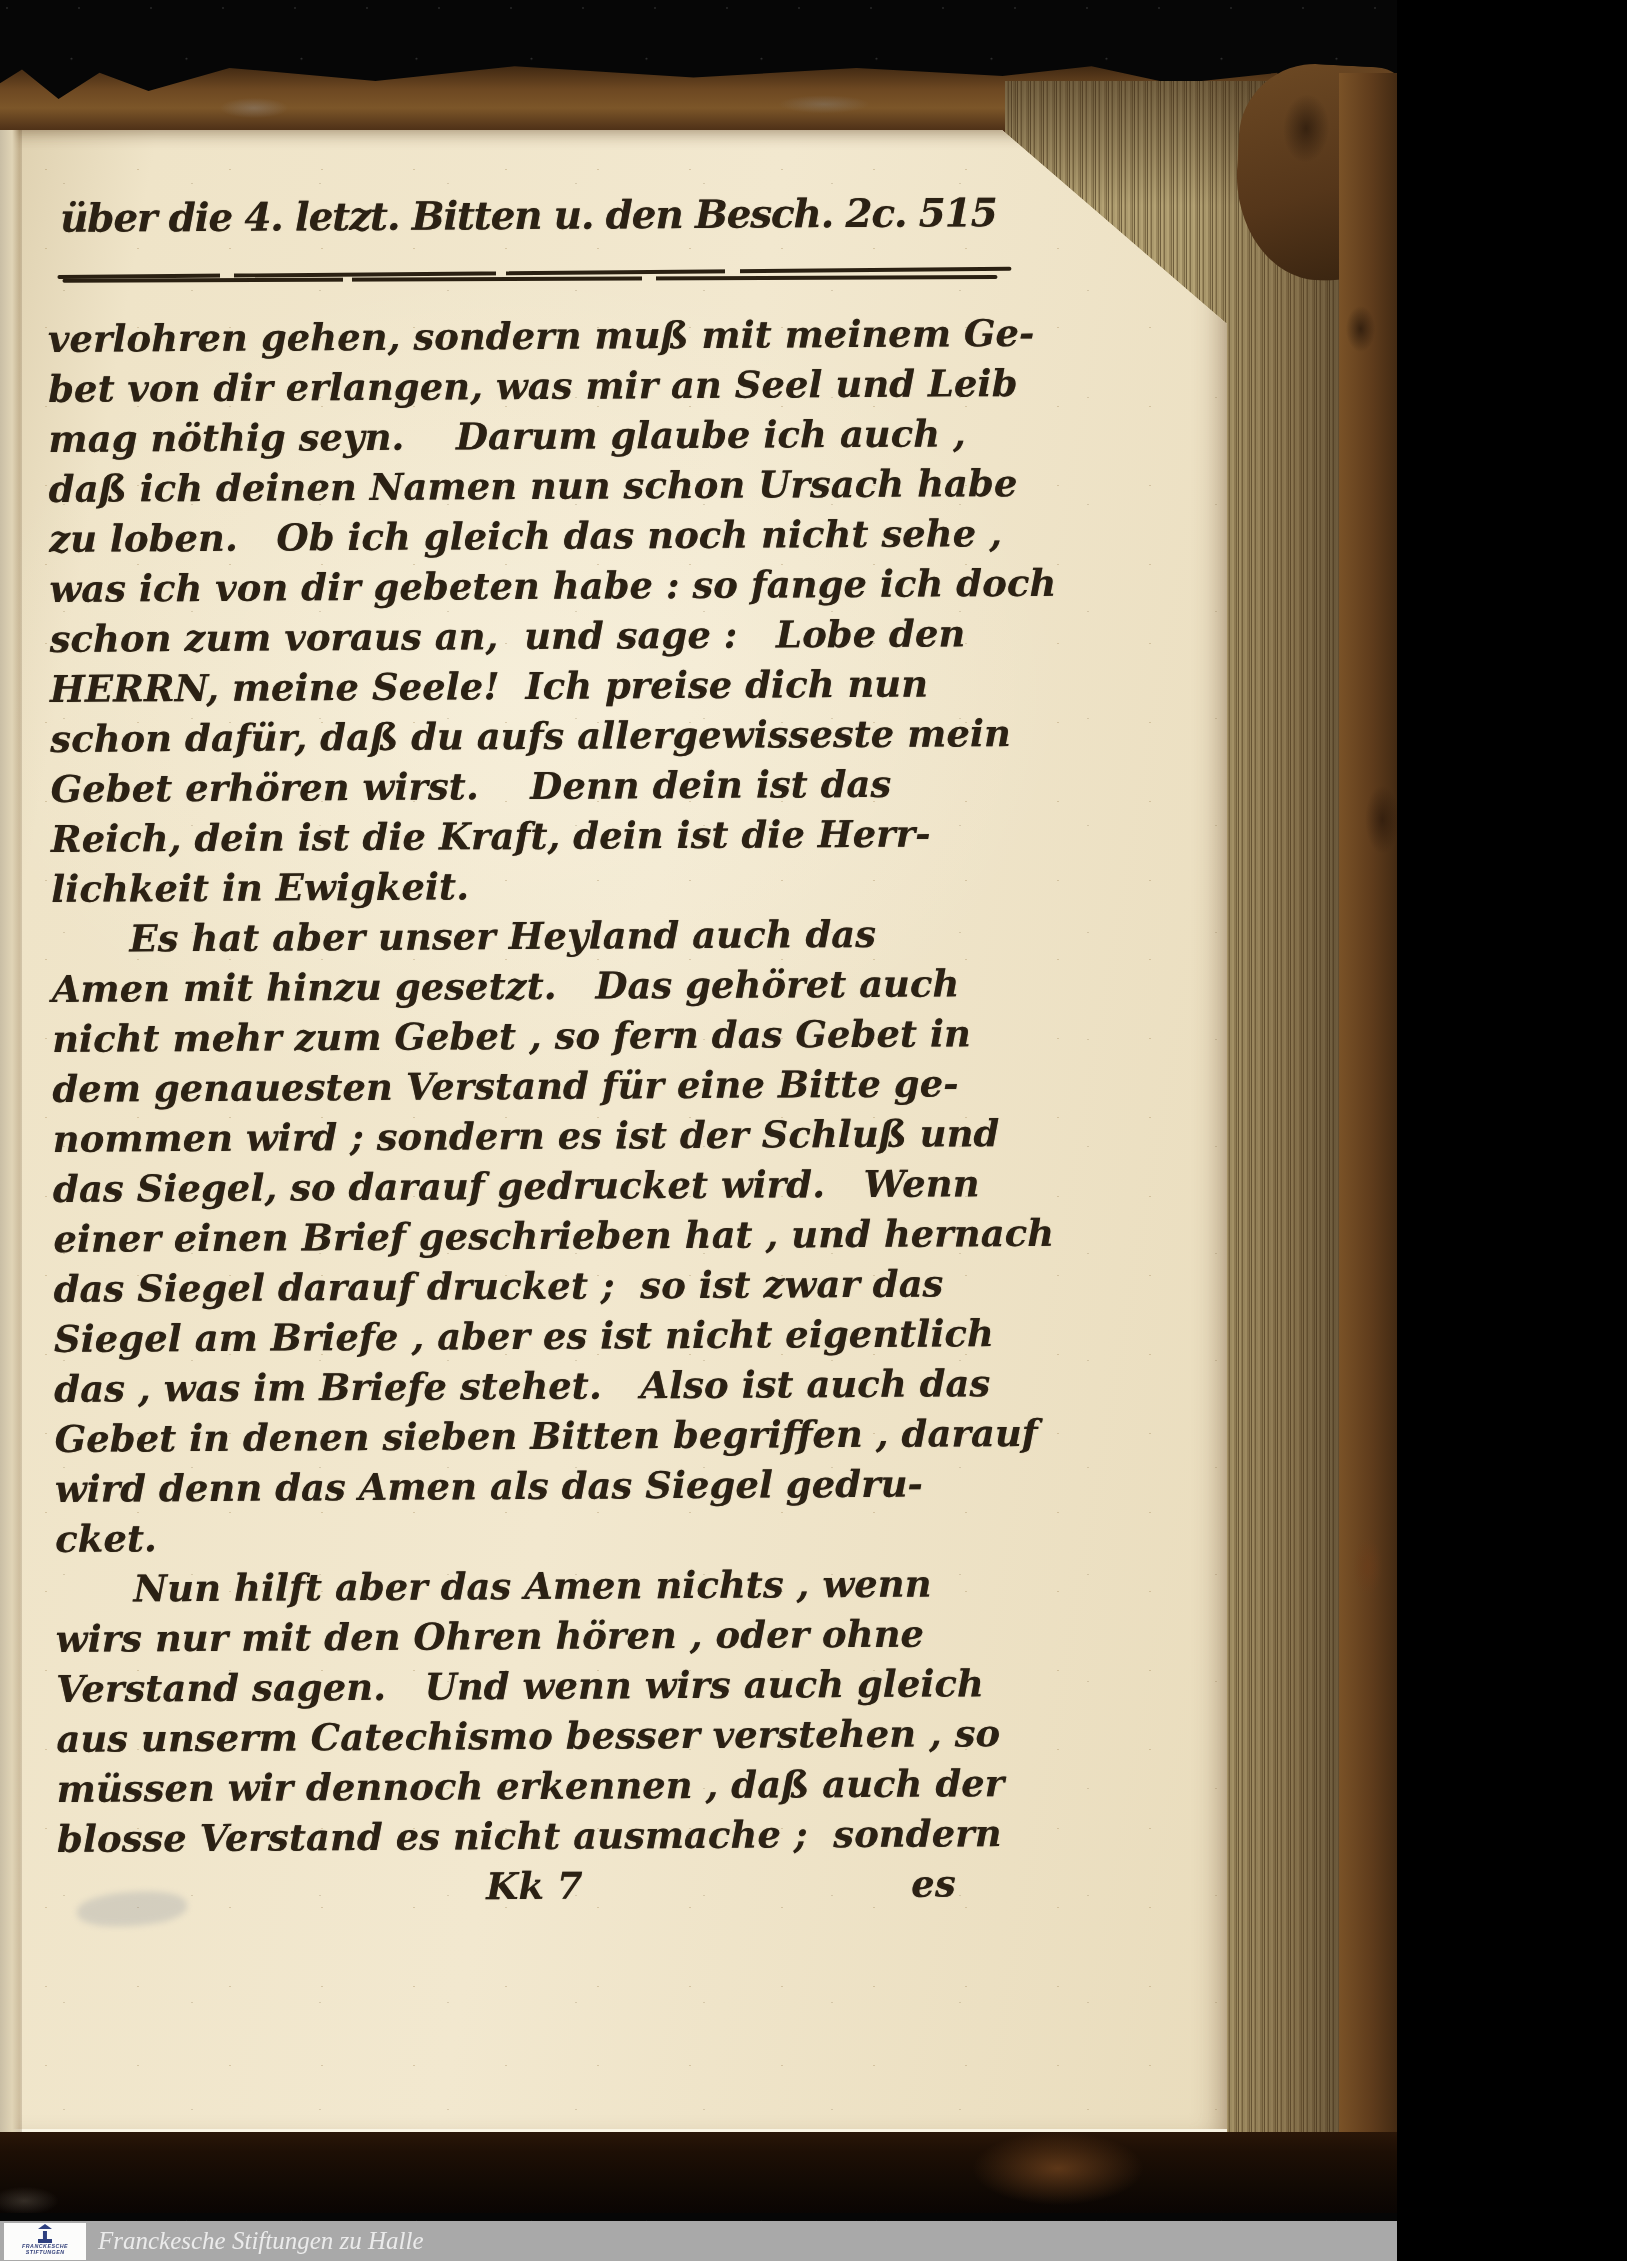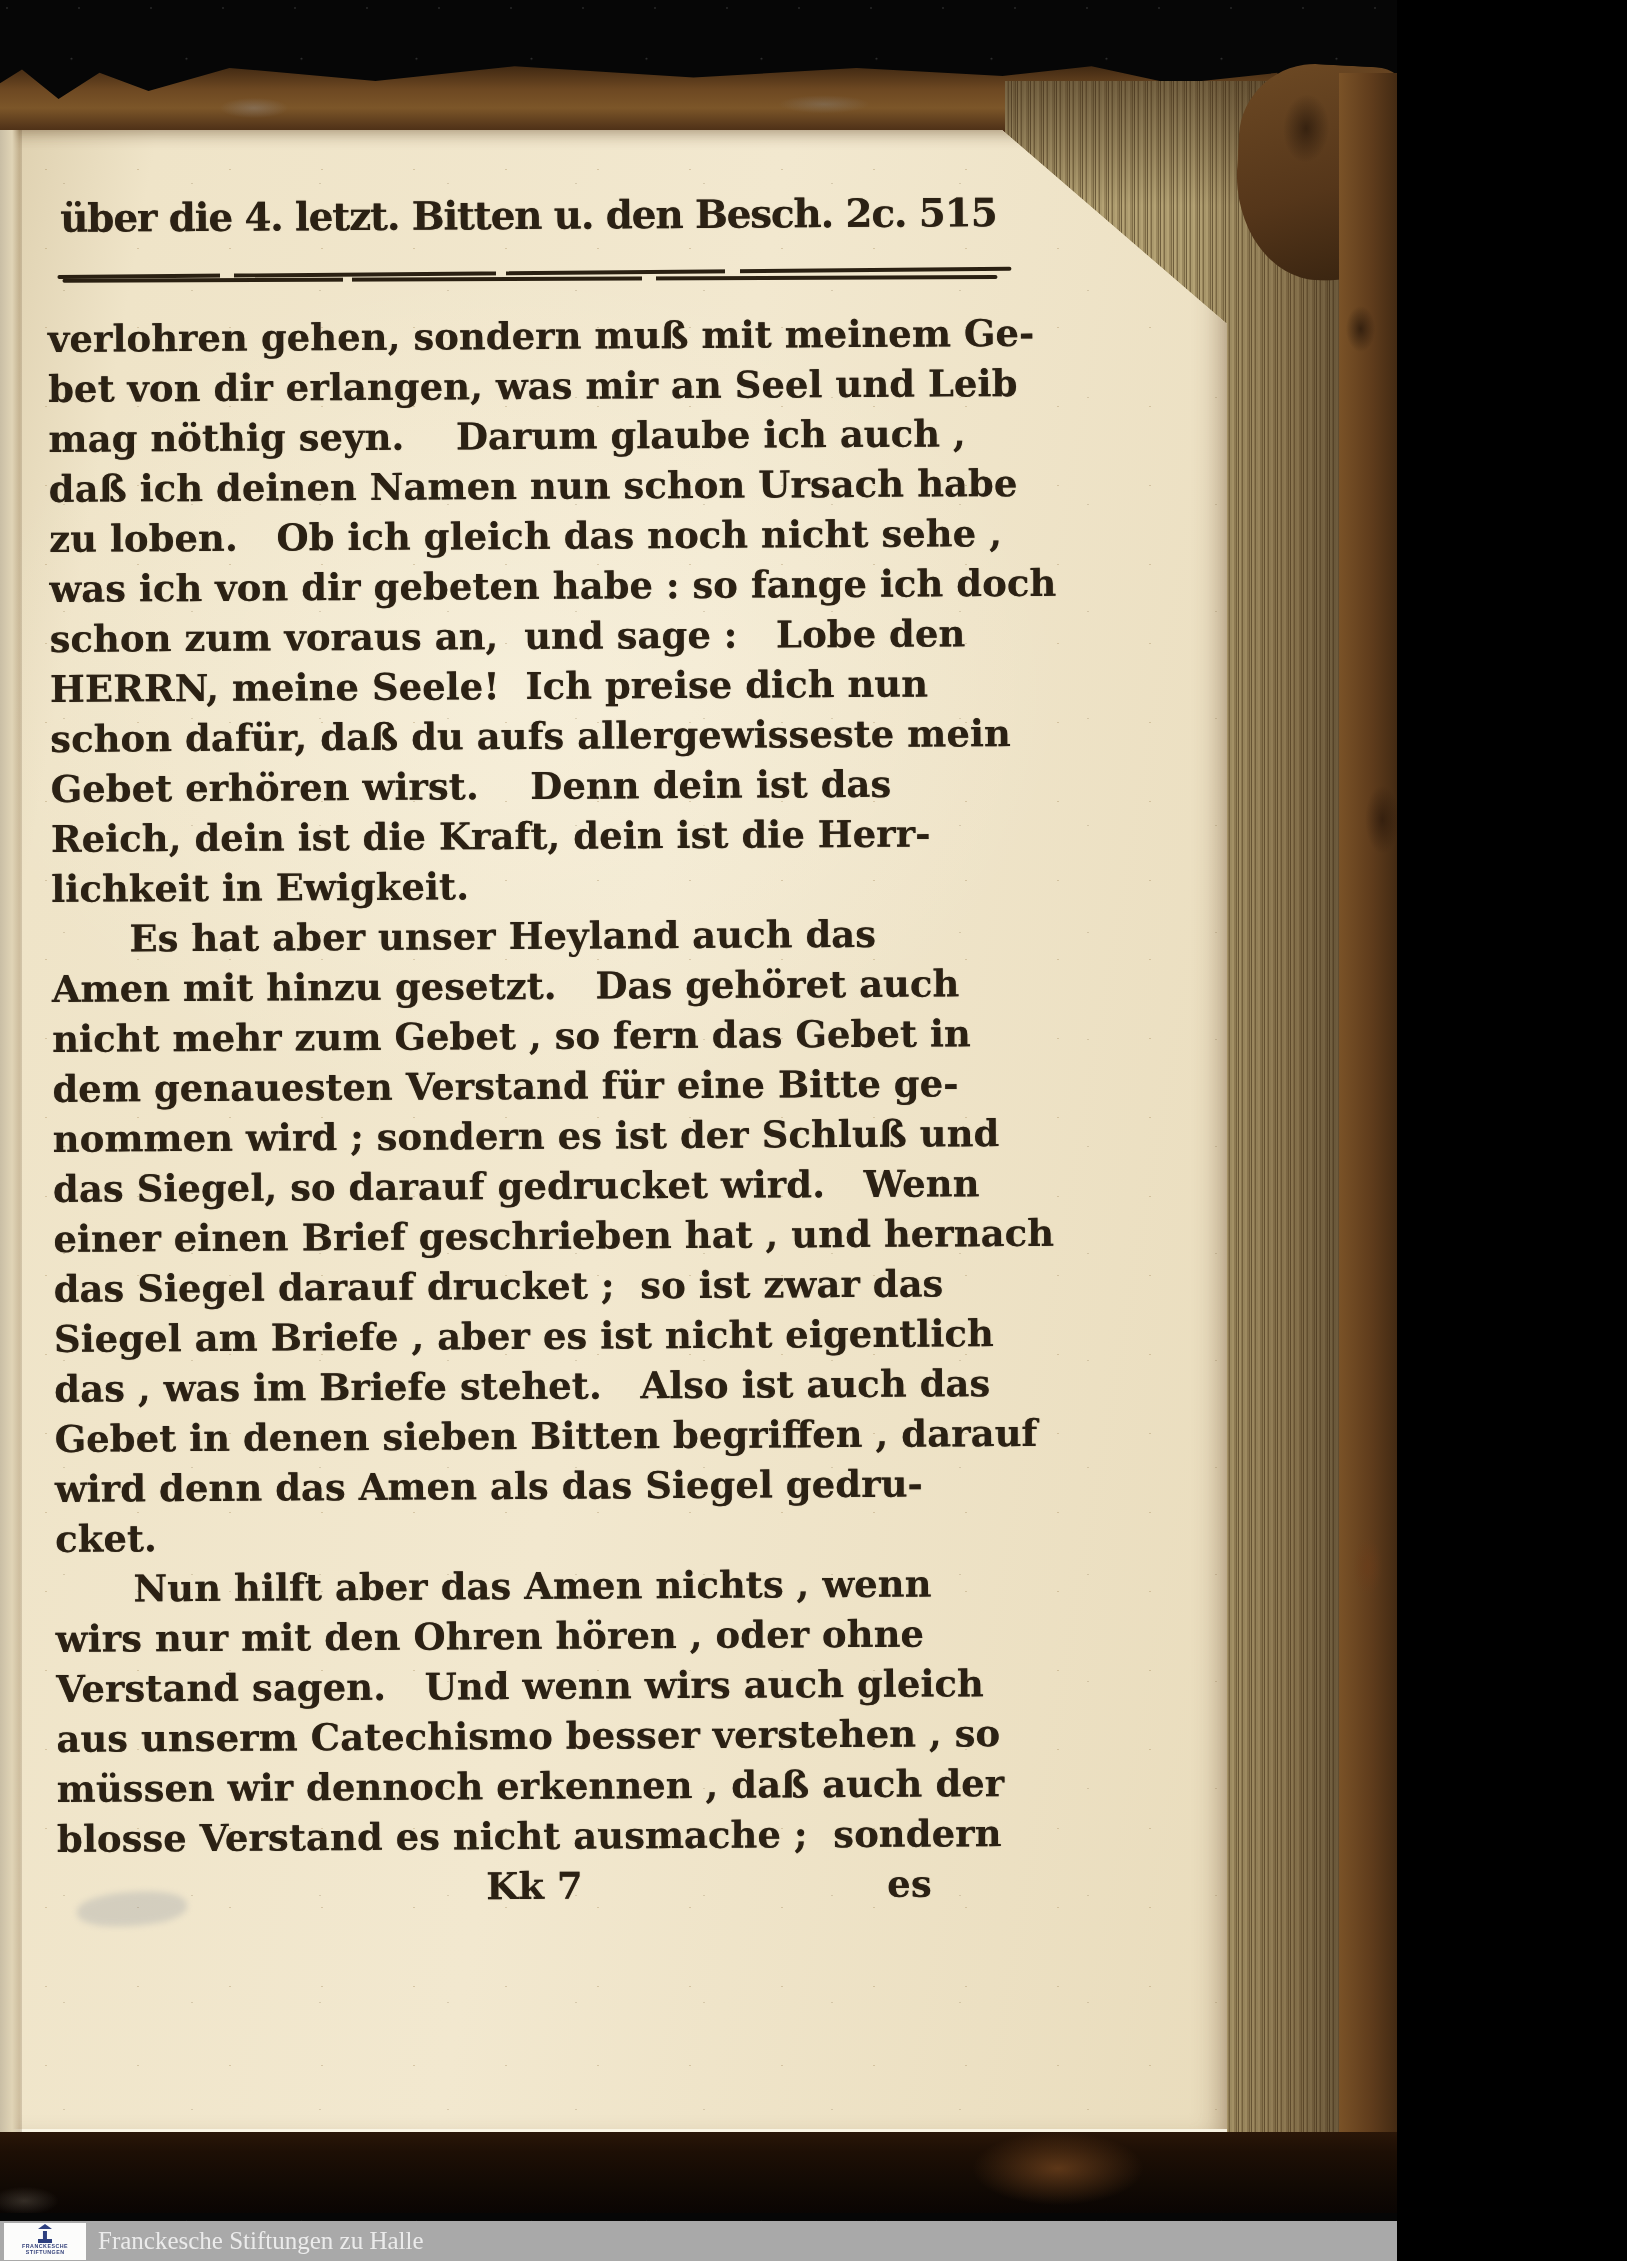--- a/index.html
+++ b/index.html
@@ -1,18 +1,19 @@
 <!DOCTYPE html>
 <html style="font-size:13px"><head>
 <meta charset="utf-8">
 <style>
   html,body { margin:0; padding:0; background:#000; }
   #stage {
     position:relative; width:1397px; height:2261px; overflow:hidden;
     font-family:"DejaVu Serif", serif;
+    font-style:italic;
   }
   
   #backdrop {
     position:absolute; inset:0; background-color:#060606;
     background-image:
       radial-gradient(rgba(255,255,255,0.20) 0.8px, transparent 1.2px),
       radial-gradient(rgba(255,255,255,0.10) 0.8px, transparent 1.2px);
     background-size:115px 103px, 72px 84px;
     background-position:14px 7.3px, 43px 50px;
   }
@@ -111,21 +112,21 @@
   }
   .text-block {
     position:absolute; left:47px; top:184px; width:973px;
     font-size:37px; font-weight:bold; line-height:50px;
     text-shadow:0 0 0.8px rgba(43,33,20,0.6);
   }
   .text-line { white-space:pre; height:50px; overflow:visible; }
   .text-line.indent { padding-left:78px; }
   .sig-line { position:relative; height:50px; }
   .sig-mark { position:absolute; left:429px; white-space:pre; }
-  .catchword { position:absolute; left:830px; white-space:pre; }
+  .catchword { position:absolute; left:854px; white-space:pre; }
   
   .footer-bar {
     position:absolute; left:0; top:2221px; width:1627px; height:40px; z-index:20;
     background:#a9a9a9;
     padding-left:12px;
   }
   .logo-box {
     position:absolute; left:4.1px; top:1.6px; width:82px; height:37px;
     background:#fcfcfb; text-align:center;
   }

